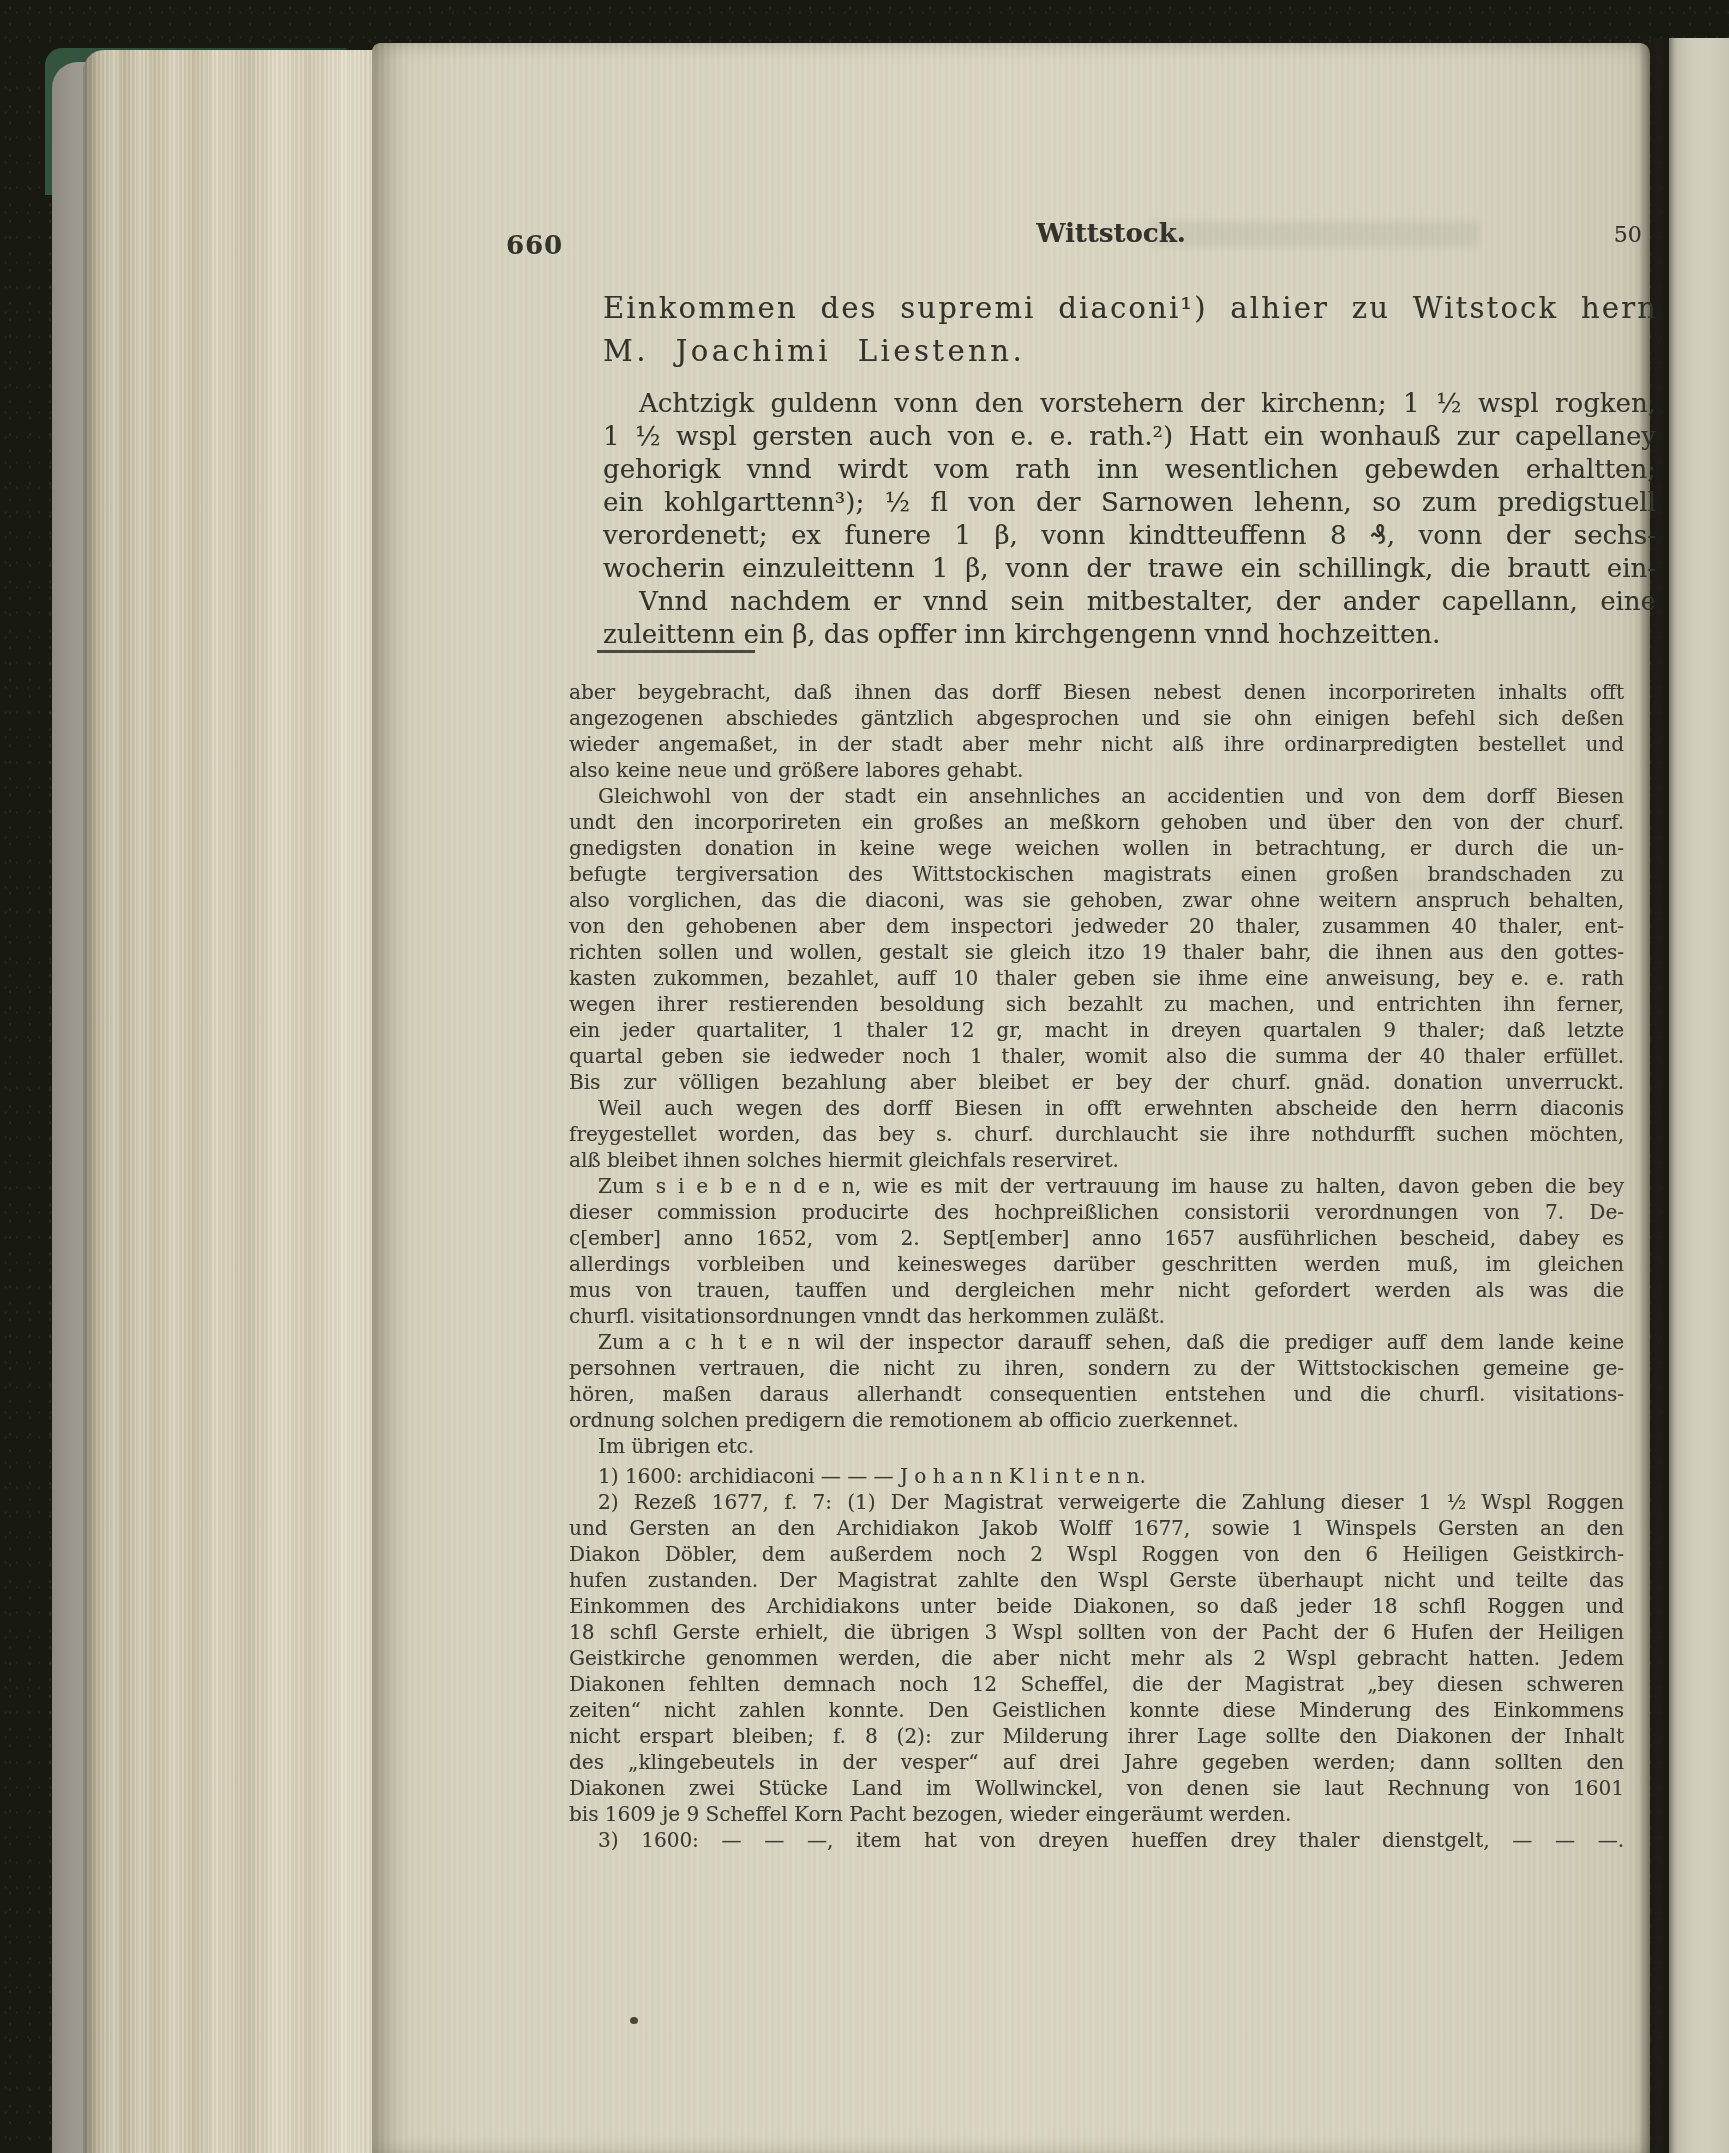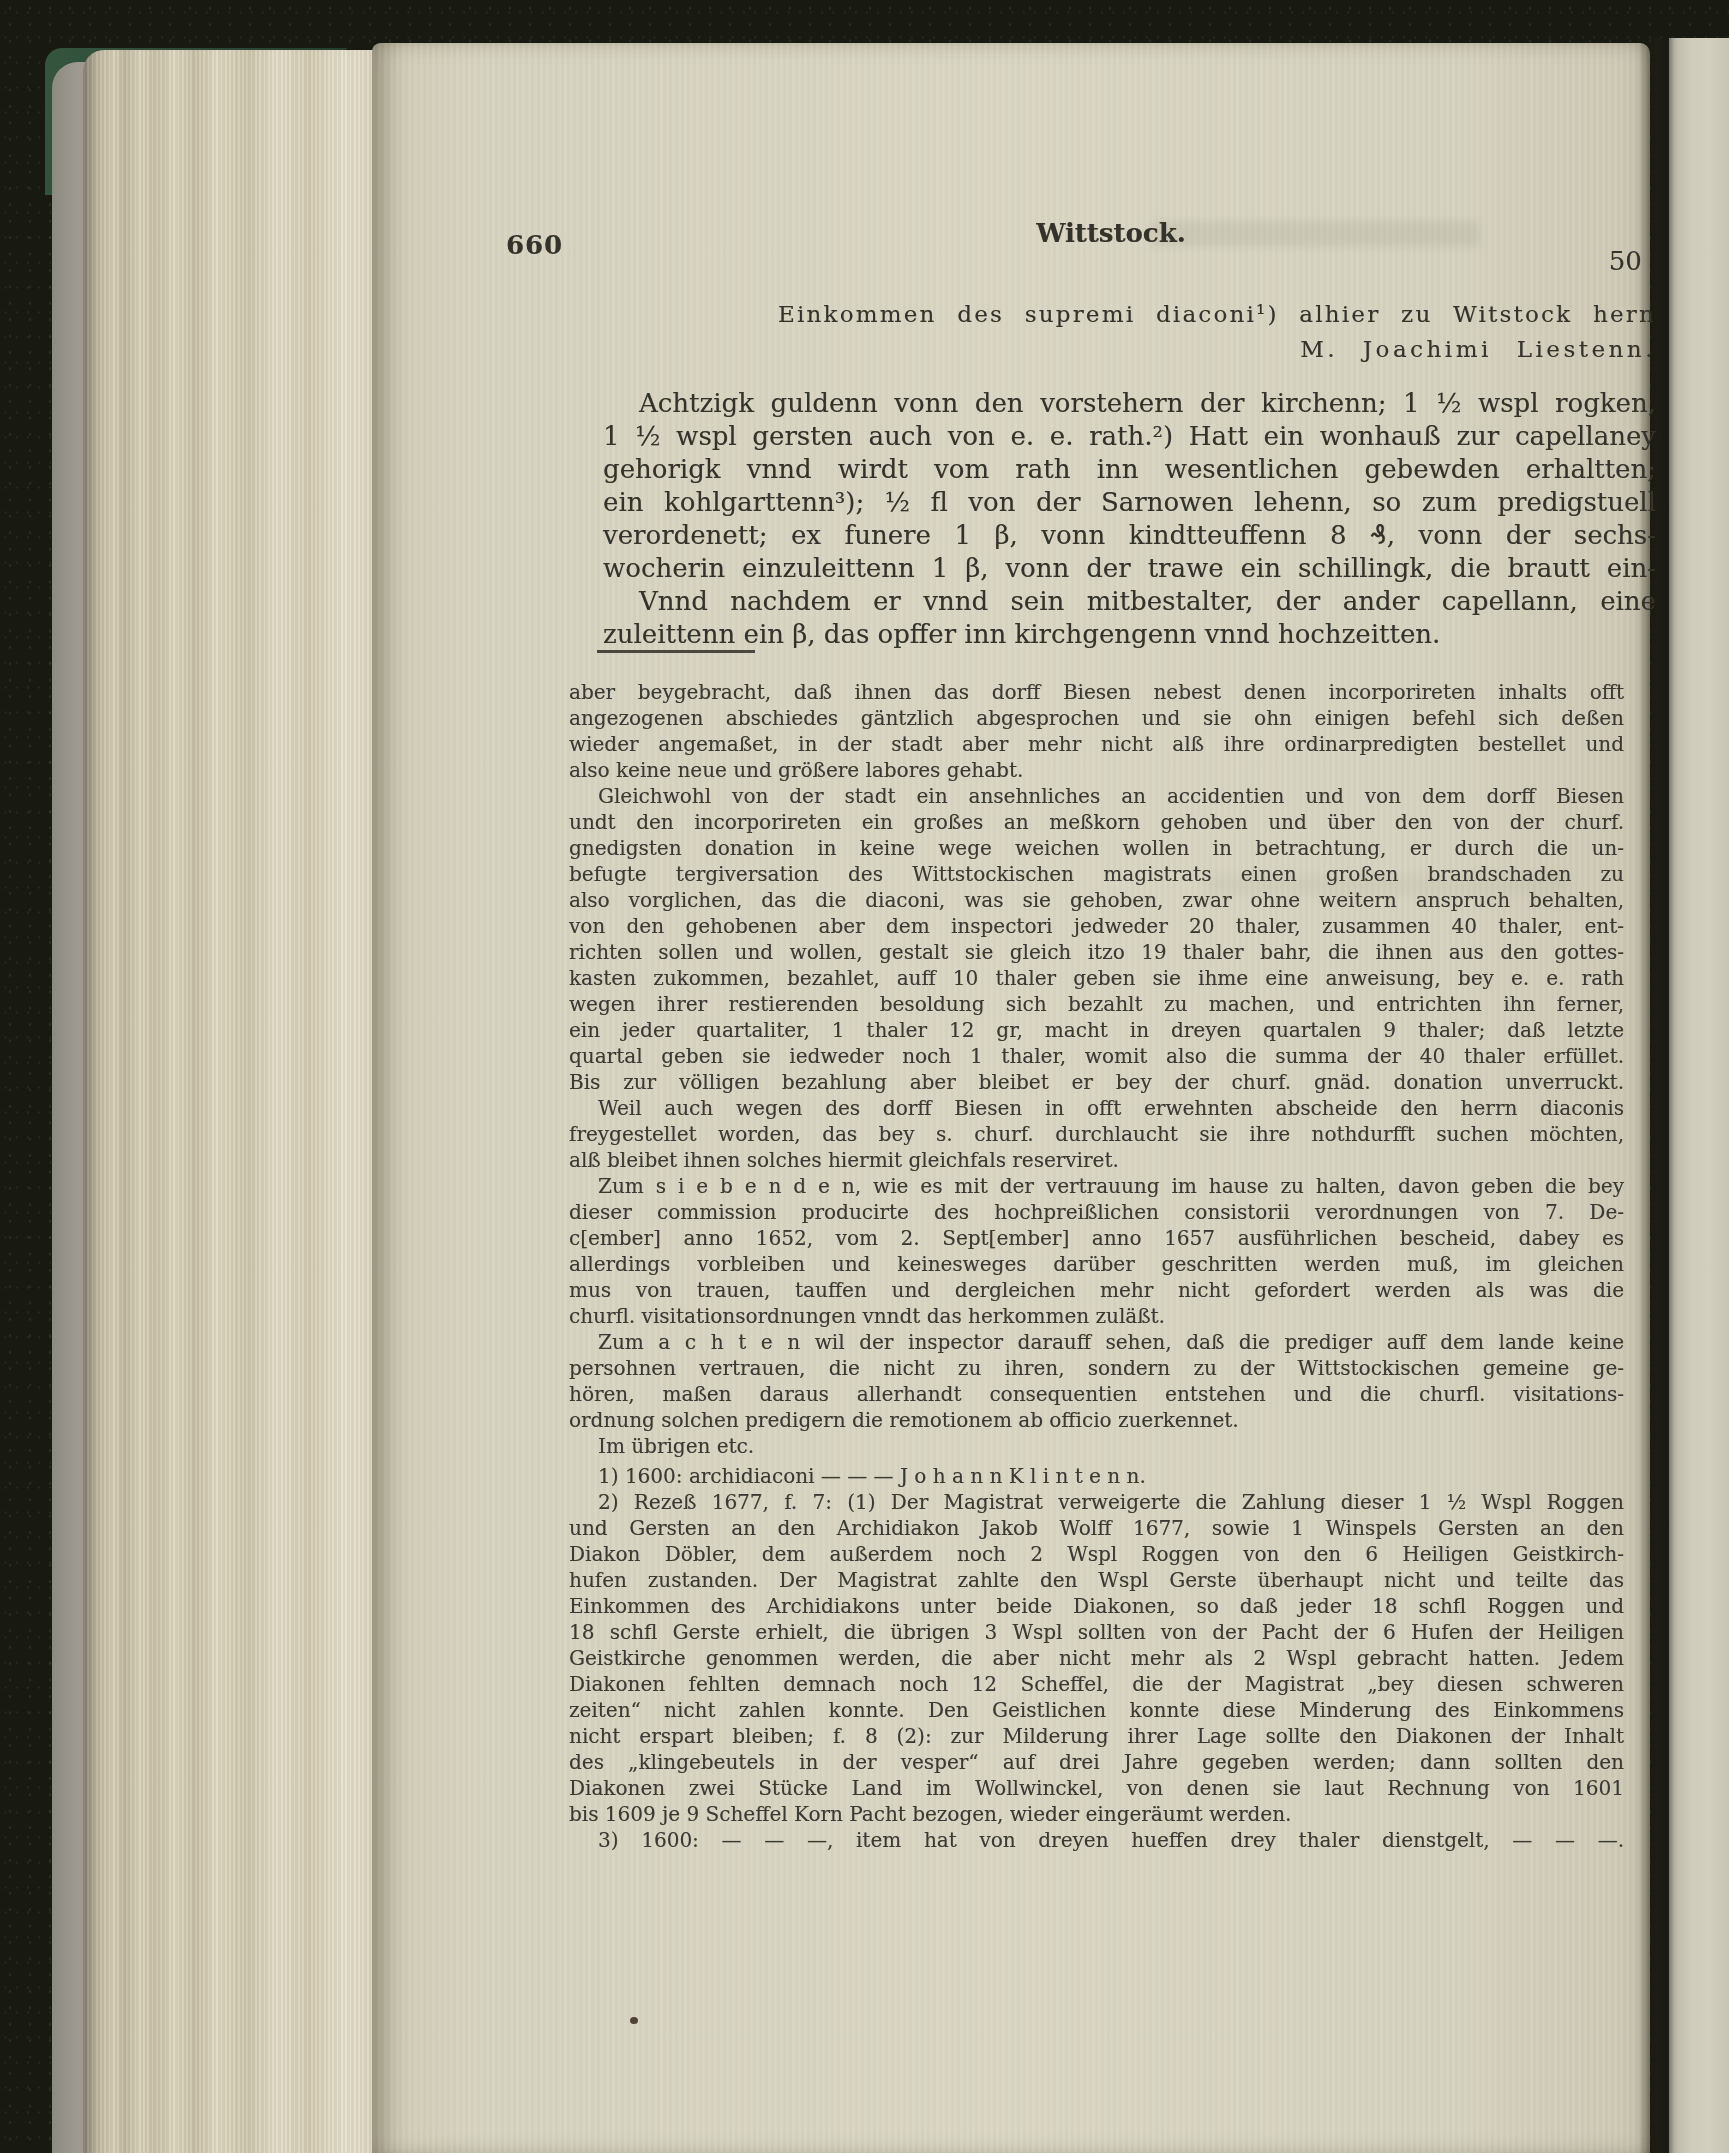--- a/index.html
+++ b/index.html
@@ -59,23 +59,23 @@
     left:1669px;top:38px;bottom:0;width:61px;
     background:linear-gradient(90deg,#999588 0,#c1bdad 8.6px,#d0ccbb 22.5px,#d3cfbe 40px,#c8c4b3 61px);
   }
   
   .ghost{left:1150px;top:221px;width:329px;height:26px;background:rgba(115,126,102,.12);filter:blur(3.5px);border-radius:5.2px;}
   .ghost2{left:1206px;top:875px;width:363px;height:19px;background:rgba(115,126,102,.07);filter:blur(4.3px);border-radius:5.2px;}
   
   .header{left:506px;top:218px;width:1141px;height:38px;font-size:26px;color:var(--tmain,#33322b);}
   .header .num{position:absolute;left:0;top:12px;font-weight:bold;letter-spacing:0.9px;}
   .header .title{position:absolute;left:605px;top:0;transform:translateX(-50%);font-weight:bold;text-align:right;}
-  .header .folio{position:absolute;right:5.2px;top:4.3px;font-size:26px;margin-top:24px;}
+  .header .folio{position:absolute;right:5.2px;top:4.3px;font-size:22px;}
   
-  .heading{left:603px;top:301px;width:1053px;text-align:right;font-size:23px;color:var(--tmain,#33322b);}
+  .heading{left:603px;top:291px;width:1053px;text-align:left;font-size:29px;color:var(--tmain,#33322b);}
   .heading .h1{letter-spacing:2.2px;word-spacing:11.2px;white-space:nowrap;}
   .heading .h2{margin-top:9px;letter-spacing:3.5px;word-spacing:14px;}
   
   .bodytext{left:603px;top:387px;width:1053px;font-size:26px;line-height:33px;color:var(--tmain,#33322b);}
   .notes{left:569px;top:679px;width:1055px;font-size:20px;line-height:26px;color:var(--tsmall,#3a3933);}
   .bodytext,.notes,.header,.heading{text-shadow:0.3px 0.3px 0.3px rgba(40,38,32,.35);}
   .tline{text-align:justify;text-align-last:justify;}
   .tline.short{text-align-last:left;}
   .tline.gap{margin-top:4px;}
   .bodytext .tline.ind{text-indent:36px;}

